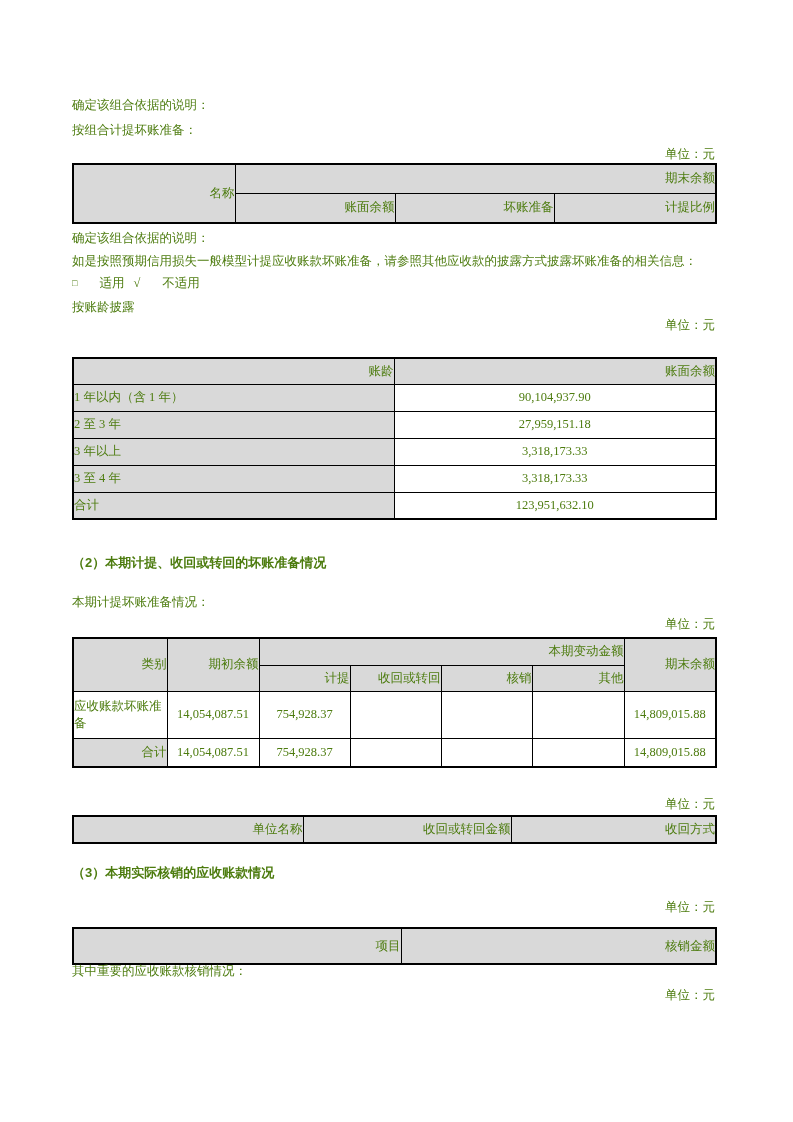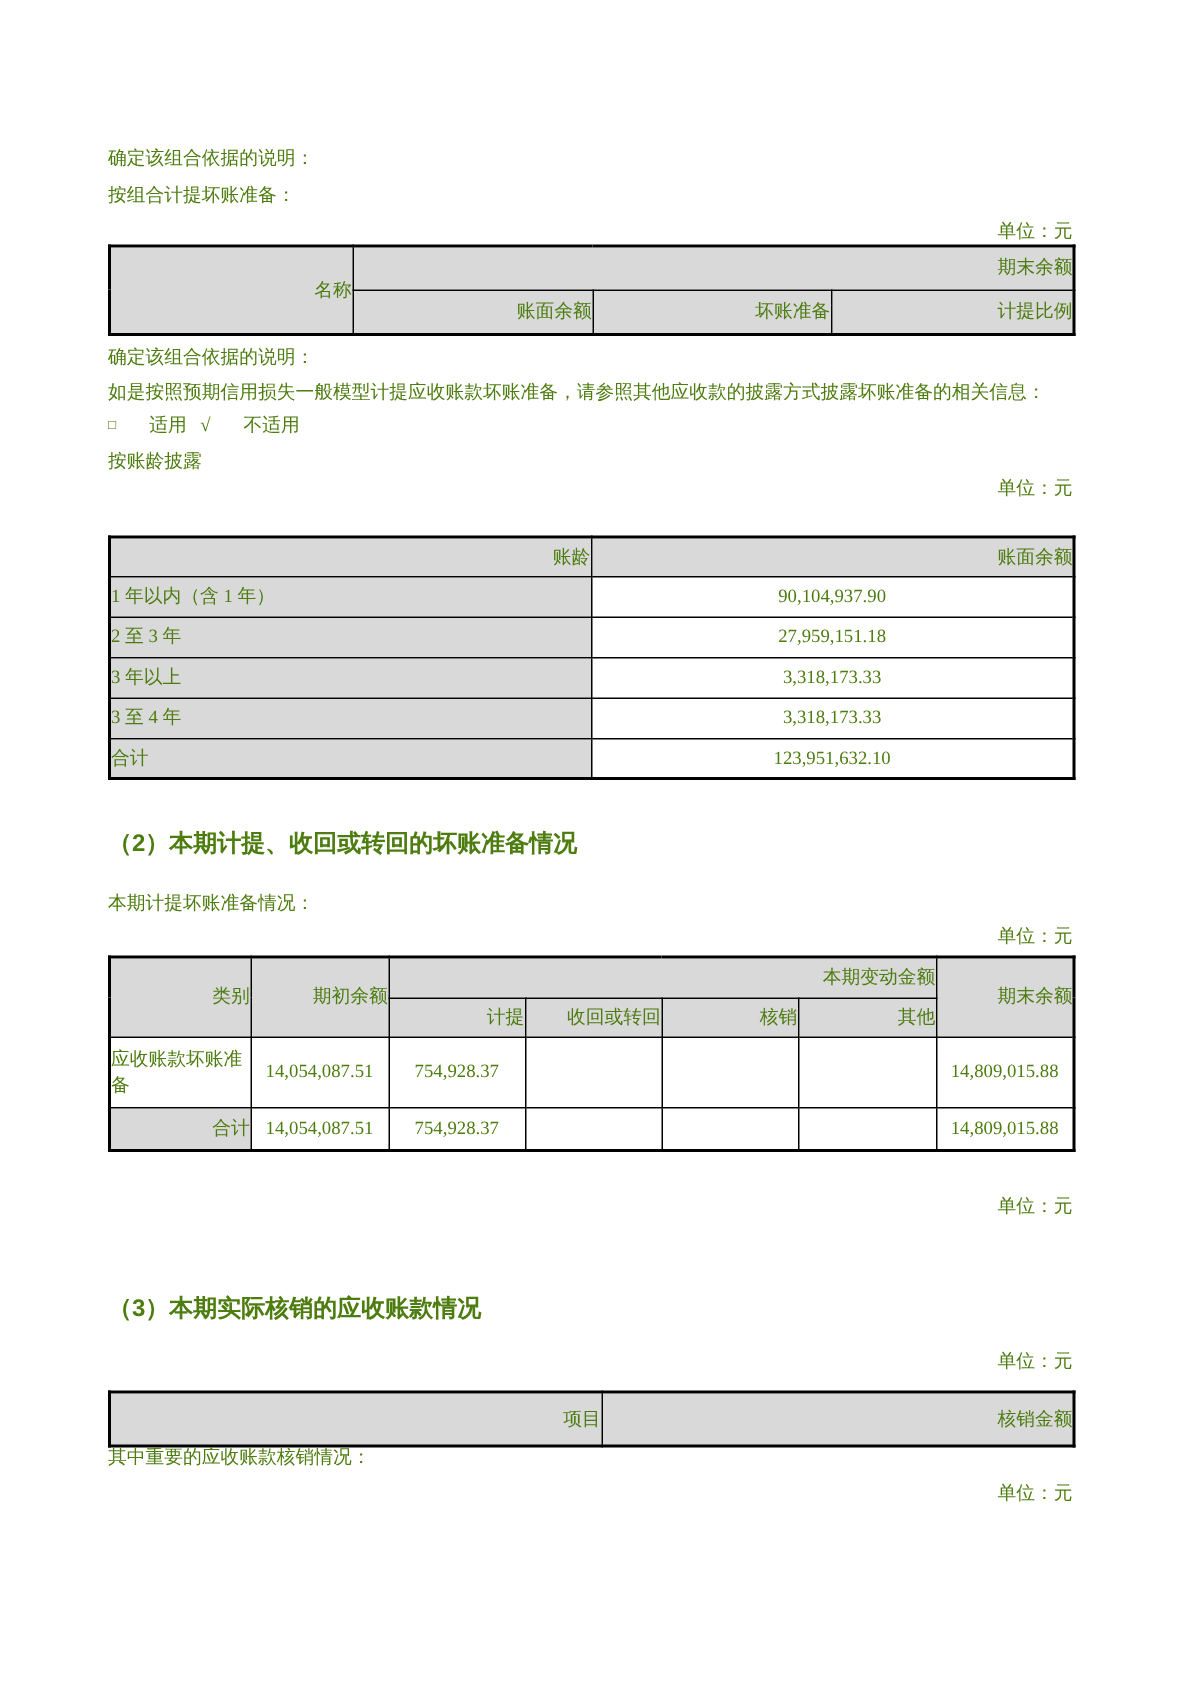--- a/index.html
+++ b/index.html
@@ -10,21 +10,21 @@
     font-family:"Liberation Serif","DejaVu Serif",serif;
     color:#4d7c0f;
     font-size:12.5px;
     overflow:hidden;
   }
   .blk { position:absolute; left:72px; width:643px; }
   .para { line-height:15px; }
   .unit { text-align:right; line-height:15px; }
   .hding {
     font-family:"Liberation Sans","DejaVu Sans",sans-serif;
-    font-weight:bold; font-size:16px; line-height:19px;
+    font-weight:bold; font-size:13px; line-height:19px;
   }
   table.t {
     border-collapse:collapse; table-layout:fixed;
     width:643px; border:2px solid #000;
     font-size:12.5px;
   }
   table.t td { border:1px solid #000; vertical-align:middle; padding:0; overflow:hidden; }
   .gray { background:#d9d9d9; }
   .ctr { text-align:right; }
   .lbl { padding-left:4px; }
@@ -151,20 +151,34 @@
       <td class="num"></td>
       <td class="num"></td>
       <td class="num"></td>
       <td class="num">14,809,015.88</td>
     </tr>
   </tbody>
     </table>
 
   <div class="blk unit" style="top:797px">单位：元</div>
 
+  <table class="t" style="position:absolute; left:72px; top:815px">
+    <colgroup>
+        <col style="width:230px">
+        <col style="width:208px">
+        <col style="width:205px">
+      </colgroup>
+    <tbody>
+        <tr style="height:27px">
+      <td class="gray ctr">单位名称</td>
+      <td class="gray ctr">收回或转回金额</td>
+      <td class="gray ctr">收回方式</td>
+    </tr>
+  </tbody>
+    </table>
 
   <div class="blk hding" style="top:863px">（3）本期实际核销的应收账款情况</div>
   <div class="blk unit" style="top:900px">单位：元</div>
 
   <table class="t" style="position:absolute; left:72px; top:927px">
     <colgroup>
         <col style="width:328px">
         <col style="width:315px">
       </colgroup>
     <tbody>

